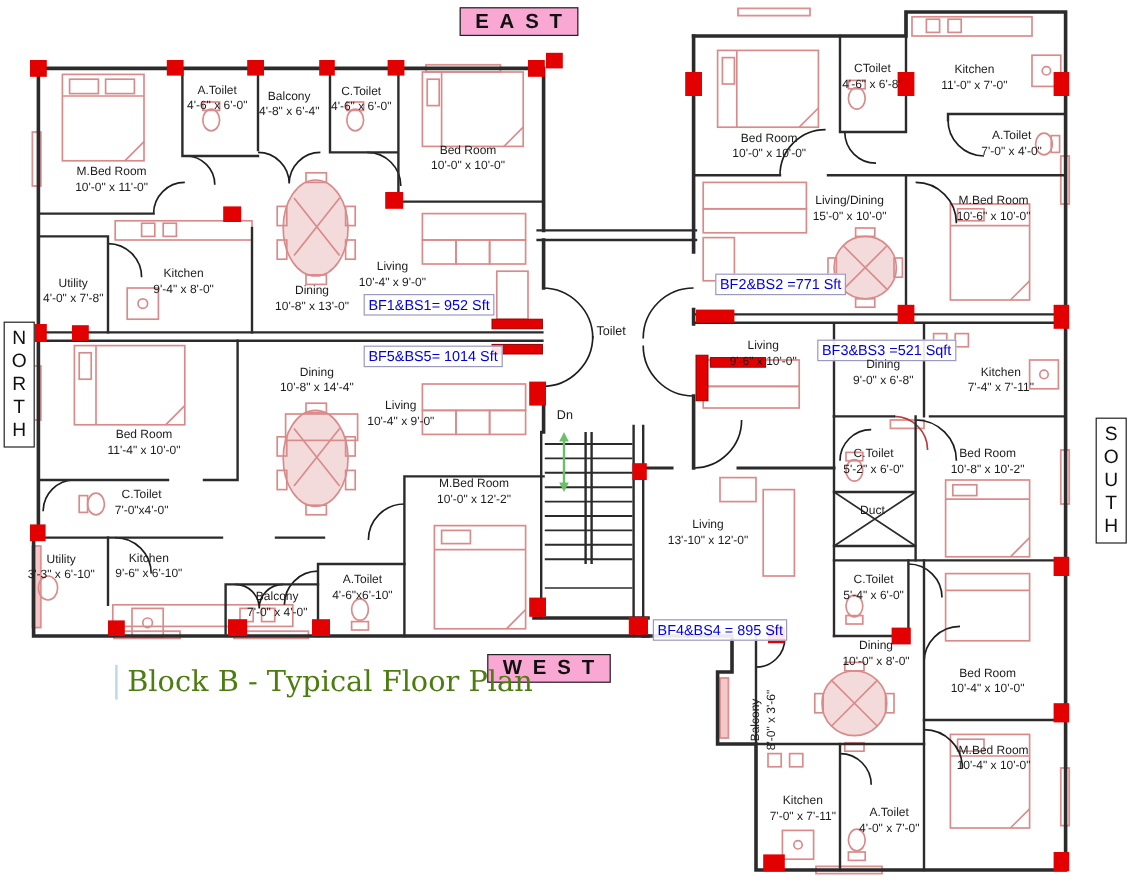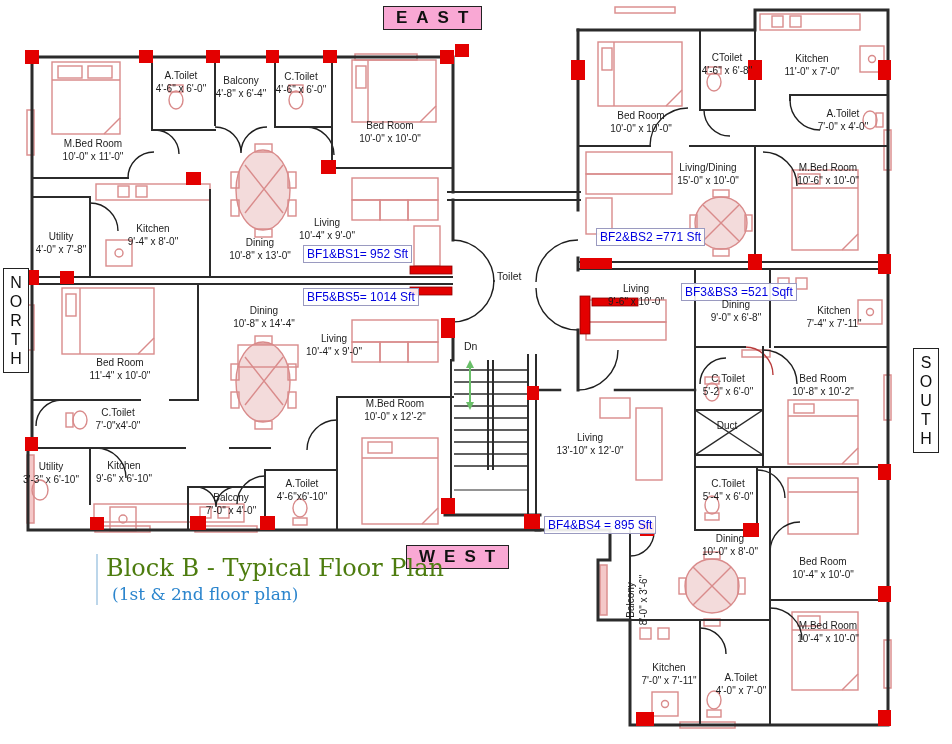--- a/index.html
+++ b/index.html
@@ -547,16 +547,15 @@
       <span class="nm">A.Toilet</span>
       <span class="dm">4'-0" x 7'-0"</span>
     </div>
 <div class="rm rot" style="left:637px;top:600px;">
       <span class="nm">Balcony</span>
       <span class="dm">8'-0" x 3'-6"</span>
     </div>
 
 <div id="title-block">
   <div class="title-main">Block B - Typical Floor Plan</div>
-  <div class="title-sub">(1st &amp; 2nd floor plan)</div>
 </div>
 
 </div>
 
 </body></html>

